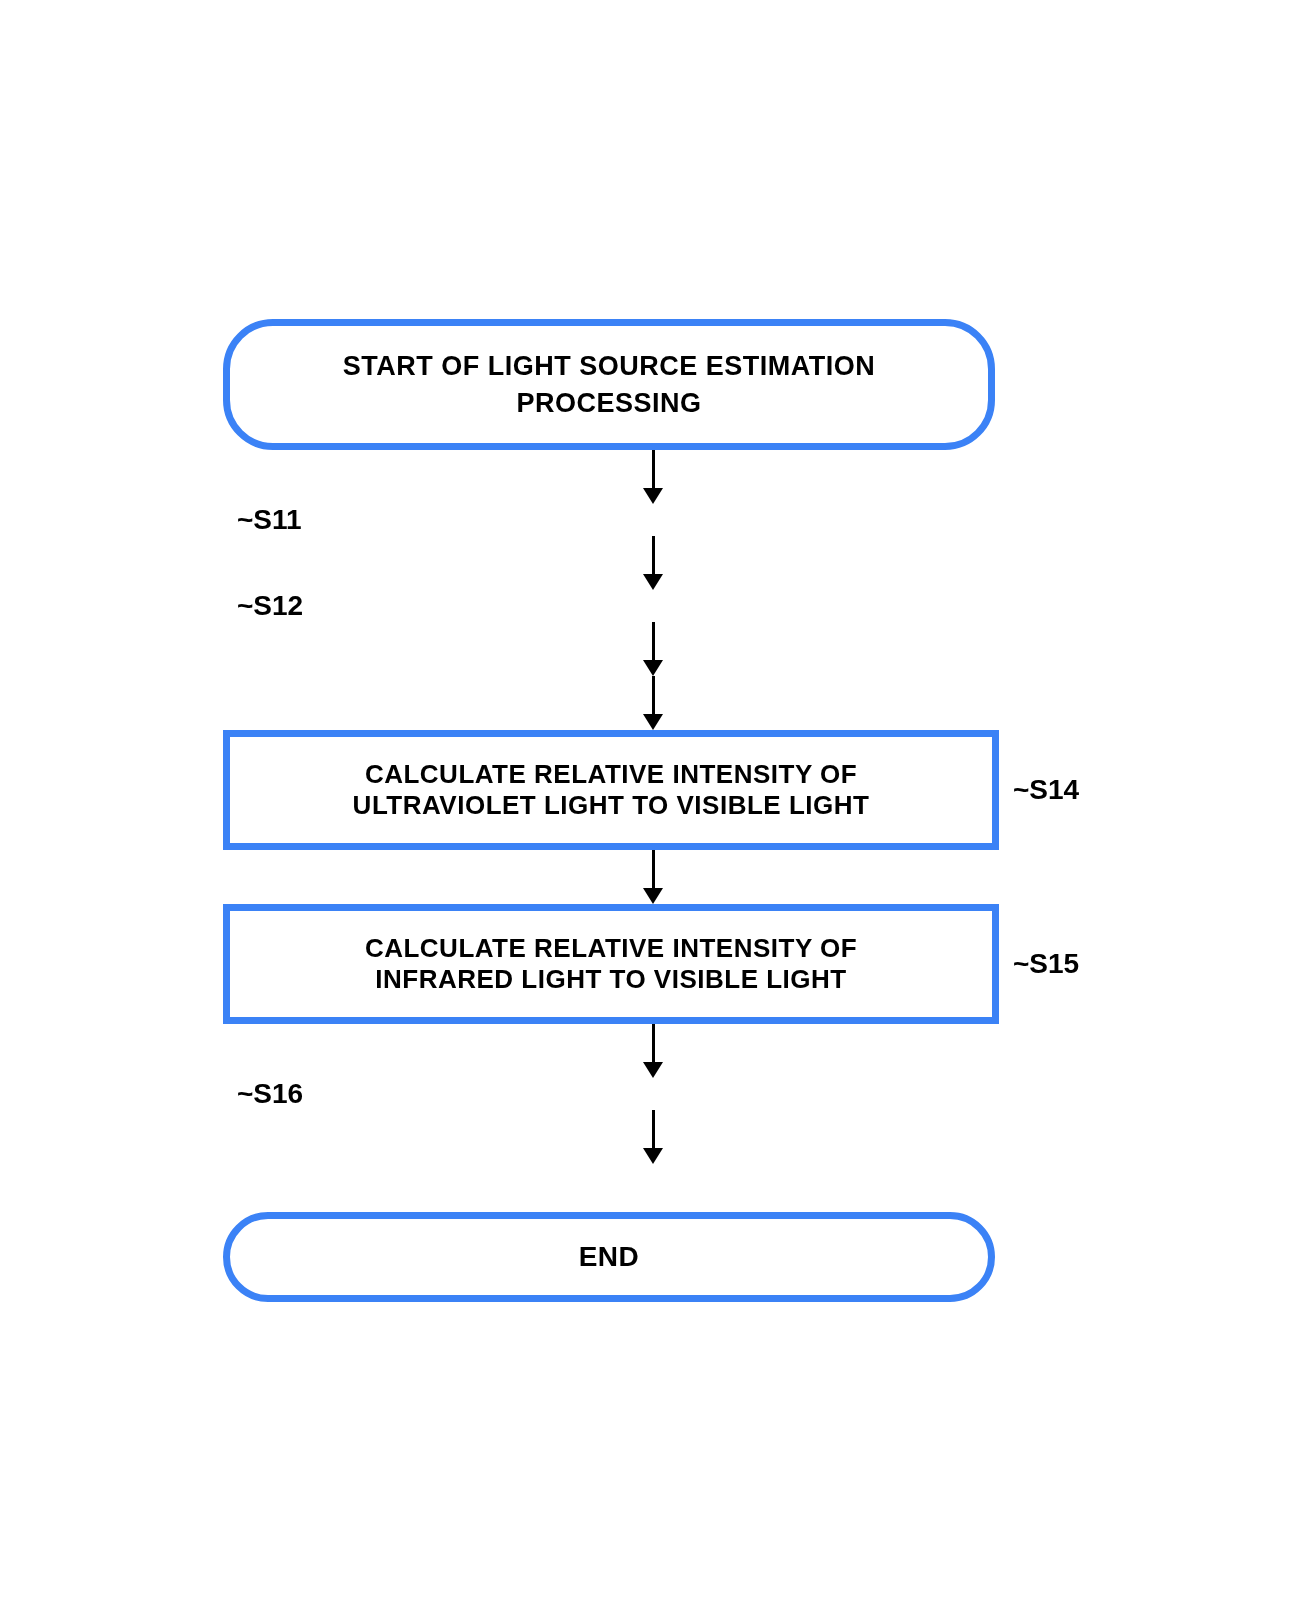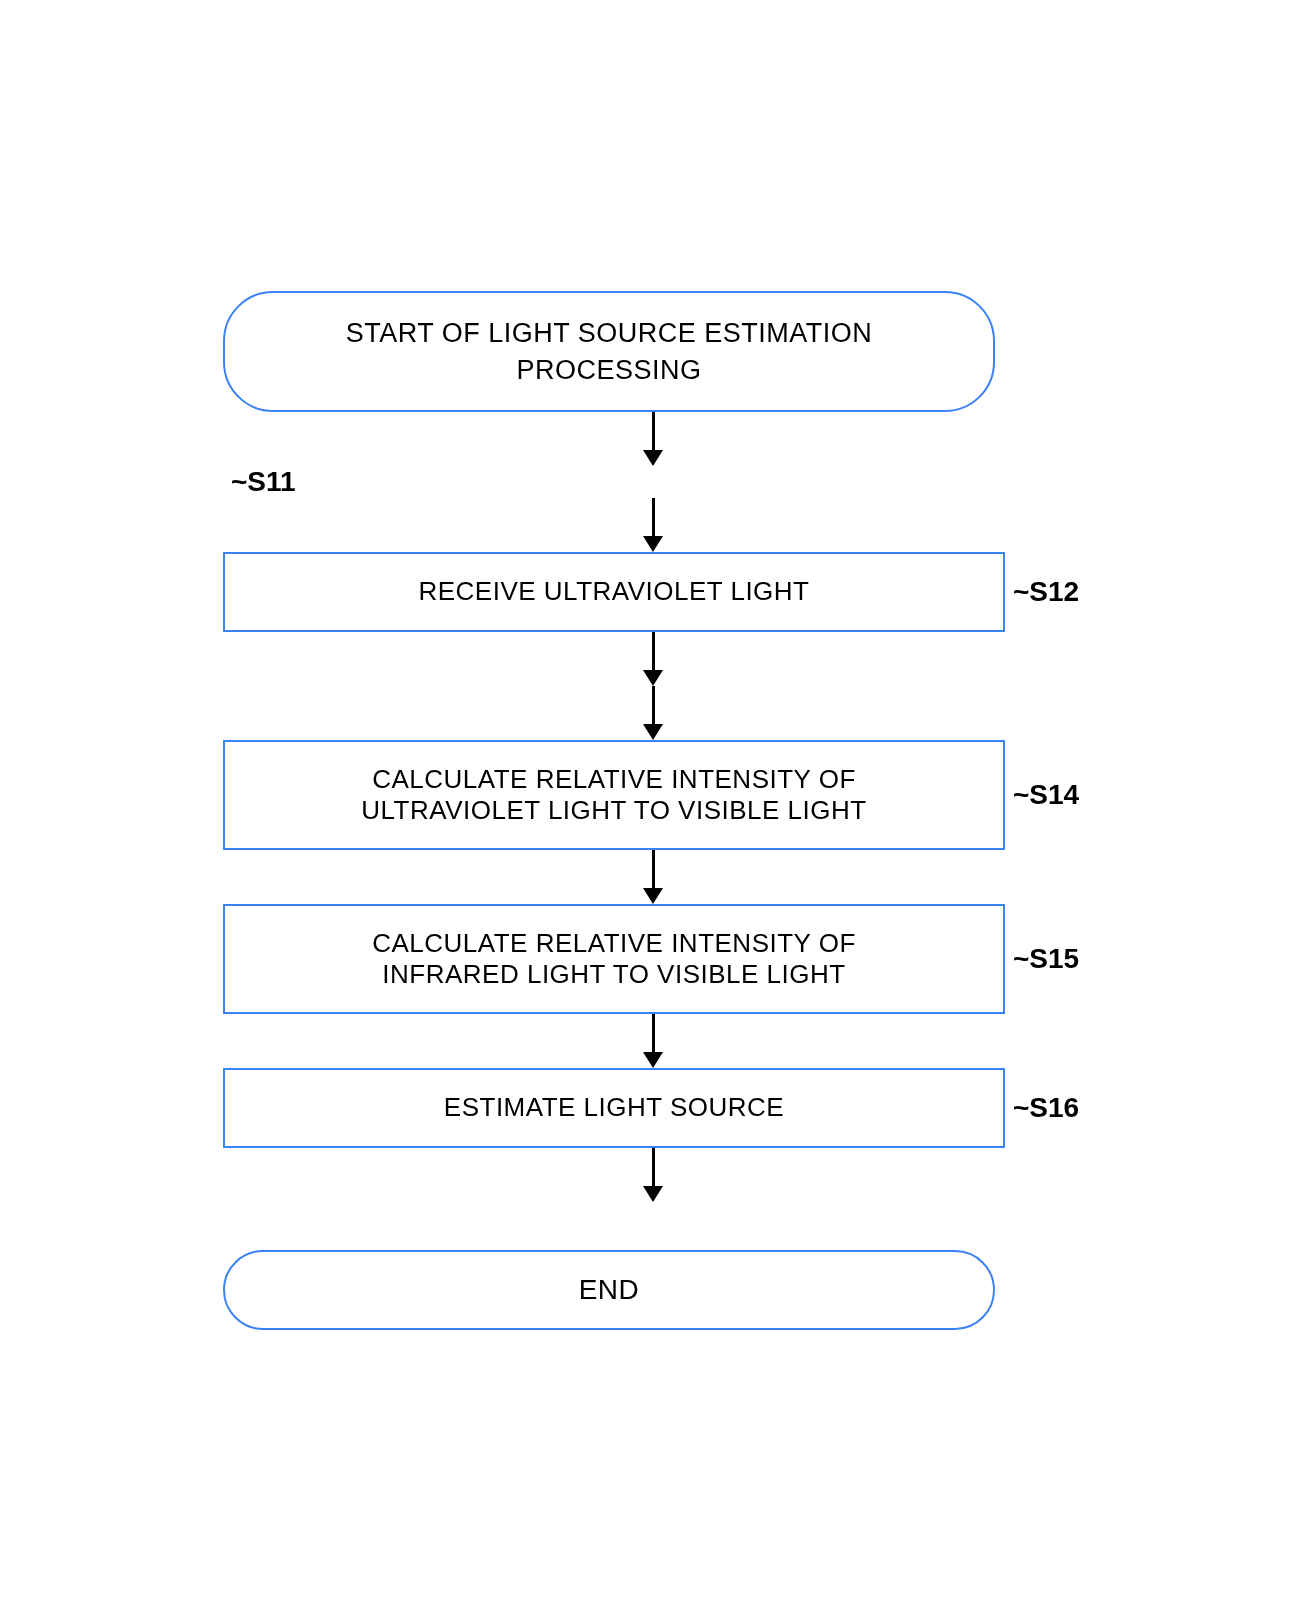--- a/index.html
+++ b/index.html
@@ -21,26 +21,26 @@
     .diagram-container {
       display: flex;
       flex-direction: column;
       align-items: center;
       width: 900px;
       padding: 60px 20px;
       gap: 0;
     }
 
     .box {
-      border: 2px solid #3b82f6;
+      border: 7px solid #3b82f6;
       display: flex;
       justify-content: center;
       align-items: center;
       text-align: center;
-      font-weight: normal;
+      font-weight: bold;
       font-size: 26px;
       letter-spacing: 0.5px;
       background: #ffffff;
       flex: 1;
     }
 
     .box-rounded {
       border-radius: 50px;
       padding: 22px 40px;
       min-height: 80px;
@@ -56,21 +56,21 @@
       border-radius: 0;
       padding: 22px 30px;
       min-height: 110px;
       text-align: center;
     }
 
     .step-label {
       font-size: 28px;
       font-weight: bold;
       white-space: nowrap;
-      margin-left: 8px;
+      margin-left: 14px;
       min-width: 70px;
     }
 
     .arrow-line {
       width: 3px;
       background: #000000;
       height: 38px;
     }
 
     .arrow-head {
@@ -124,21 +124,20 @@
   <div class="row-with-label">
     <span class="step-label">~S11</span>
   </div>
 
   <div class="arrow-wrapper">
     <div class="arrow-line"></div>
     <div class="arrow-head"></div>
   </div>
 
   <div class="row-with-label">
-    <div class="box box-rect">RECEIVE ULTRAVIOLET LIGHT</div>
     <span class="step-label">~S12</span>
   </div>
 
   <div class="arrow-wrapper">
     <div class="arrow-line"></div>
     <div class="arrow-head"></div>
   </div>
 
 
   <div class="arrow-wrapper">
@@ -162,21 +161,20 @@
 INFRARED LIGHT TO VISIBLE LIGHT</div>
     <span class="step-label">~S15</span>
   </div>
 
   <div class="arrow-wrapper">
     <div class="arrow-line"></div>
     <div class="arrow-head"></div>
   </div>
 
   <div class="row-with-label">
-    <div class="box box-rect">ESTIMATE LIGHT SOURCE</div>
     <span class="step-label">~S16</span>
   </div>
 
   <div class="arrow-wrapper">
     <div class="arrow-line"></div>
     <div class="arrow-head"></div>
   </div>
 
   <div class="row-no-label">
     <div class="box box-rounded" style="font-size:28px;margin-top:48px;">END</div>

